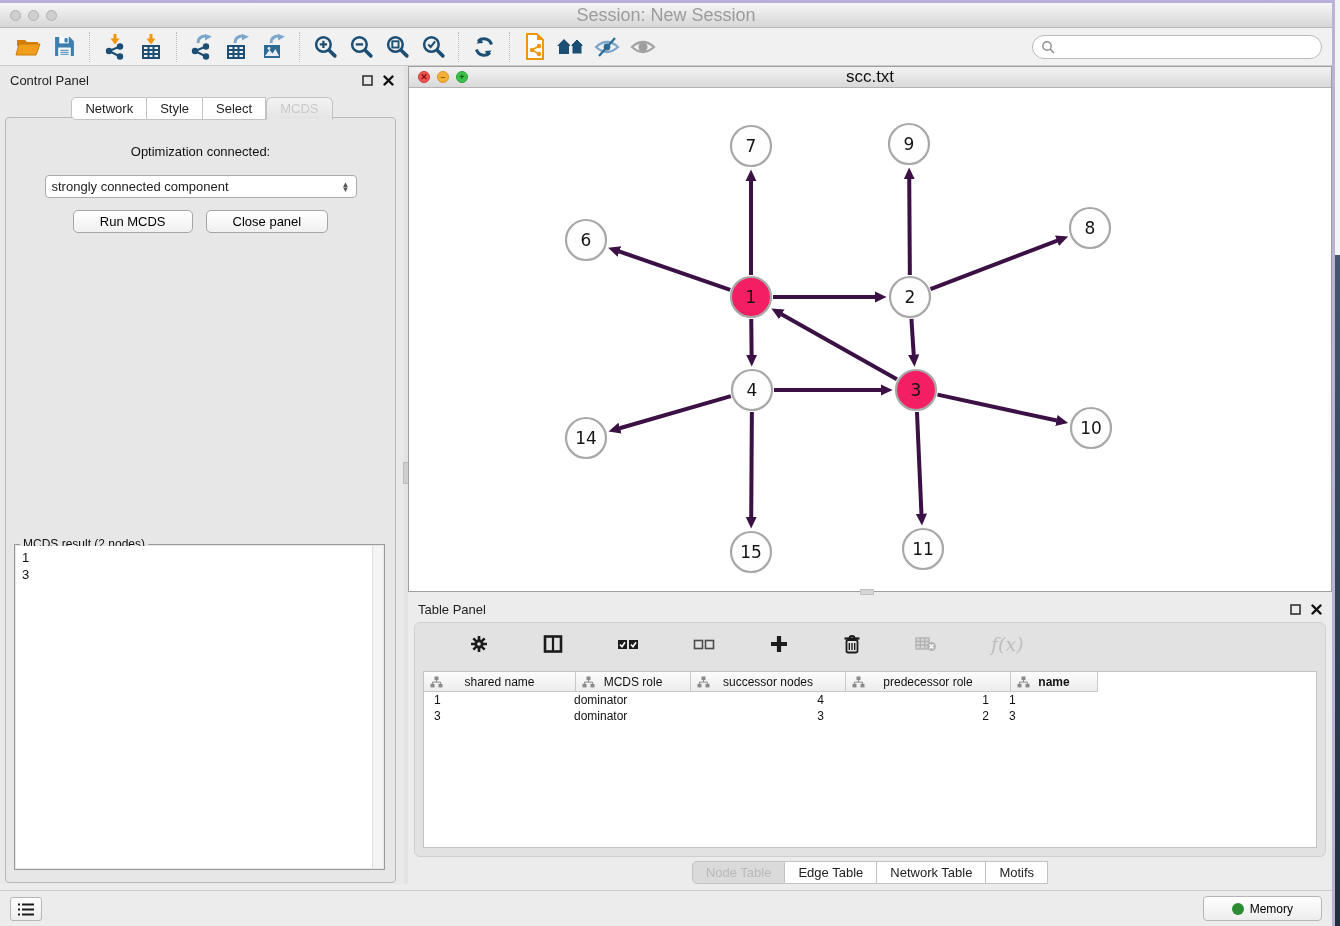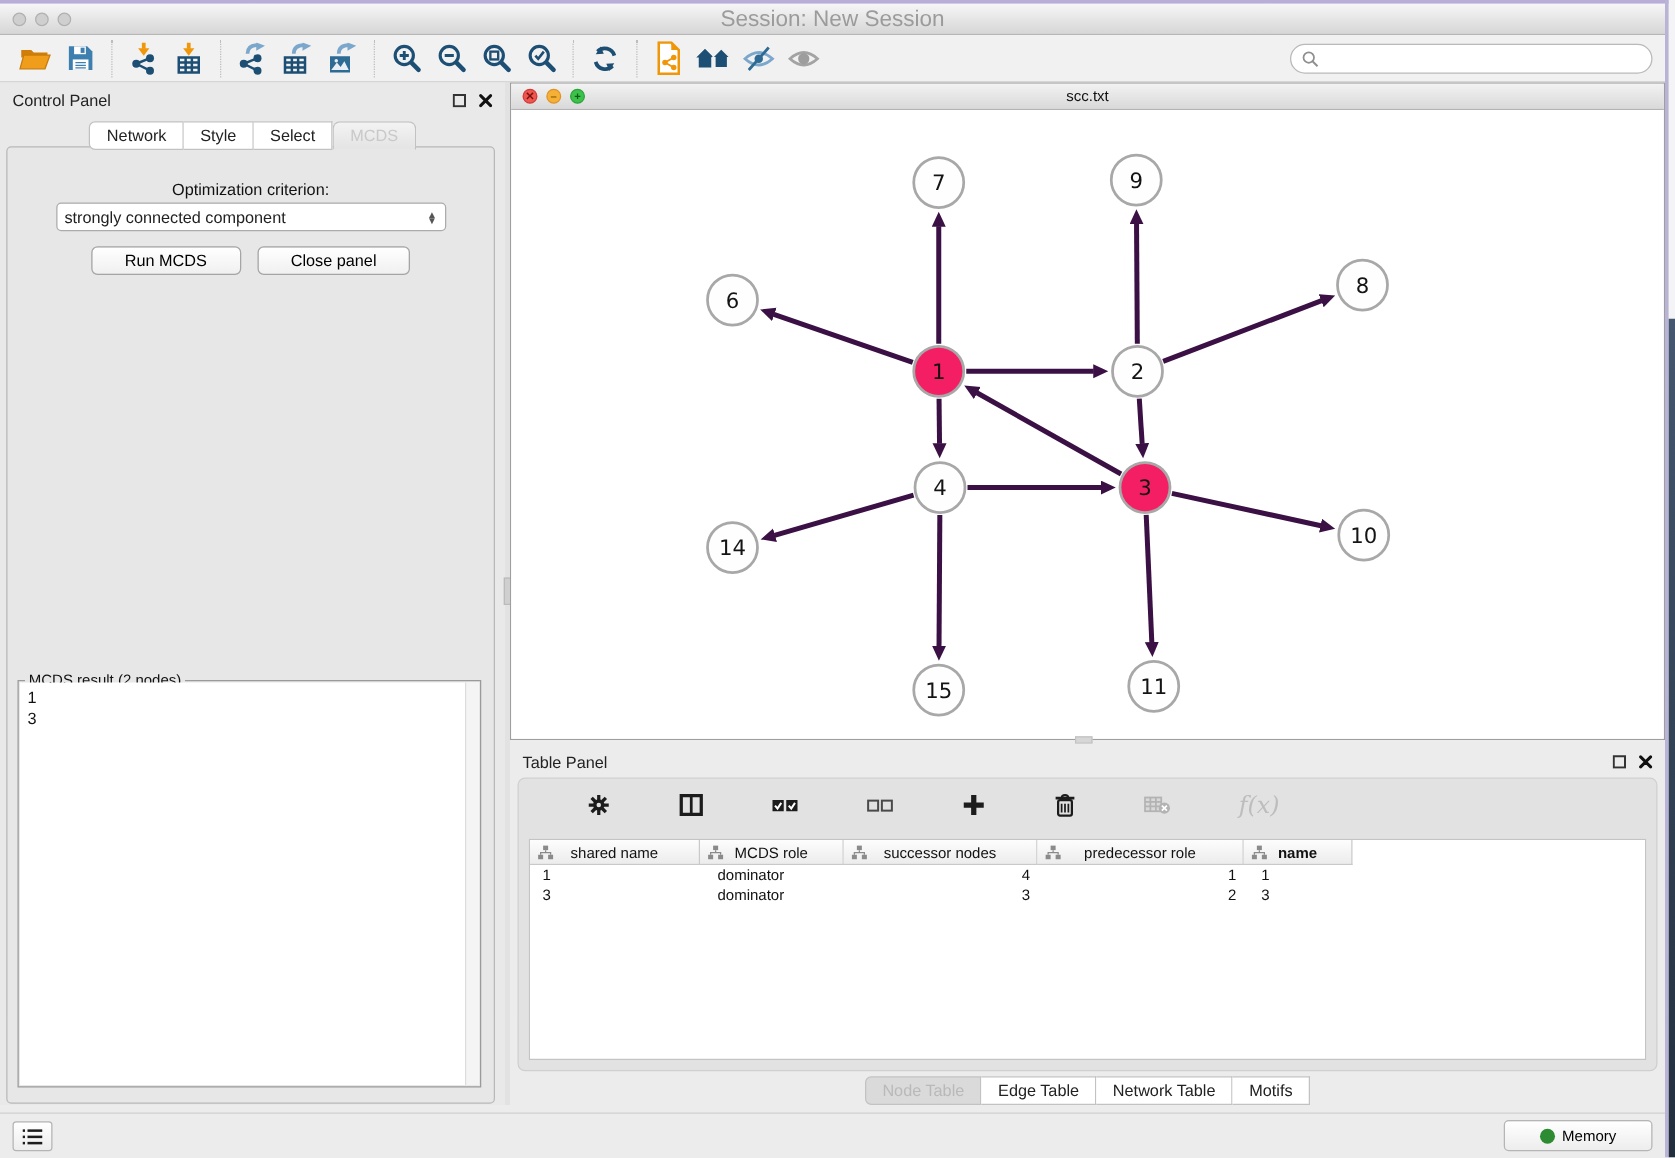--- a/index.html
+++ b/index.html
@@ -32,21 +32,21 @@
   .panel-head .ptitle { font-size:13px; color:#222; }
   .panel-head .picons { margin-left:auto; display:flex; gap:10px; align-items:center; }
   .cp-tabs { position:absolute; left:0; top:31px; width:100%; display:flex; justify-content:center; z-index:2; }
   .seg { background:#fff; border:1px solid #c2c2c2; border-left:none; padding:3px 13px; font-size:13px; cursor:pointer; white-space:nowrap; }
   .seg:first-child { border-left:1px solid #c2c2c2; border-radius:5px 0 0 5px; }
   .seg.sel-tab { color:#c9c9c9; background:linear-gradient(#f3f3f3,#e4e4e4); border-left:1px solid #c2c2c2;
     border-radius:6px 6px 0 0; border-bottom-color:#e7e7e7; }
   .cp-body { position:absolute; left:5px; right:8px; top:51px; bottom:1px; background:#e7e7e7;
     border:1px solid #b8b8b8; border-radius:4px; }
   .opt-label { text-align:center; margin-top:26px; font-size:13px; color:#111; }
-  .dropdown { margin:3px auto 0; width:312px; height:23px; background:#fff; border:1px solid #ababab;
+  .dropdown { margin:16px auto 0; width:312px; height:23px; background:#fff; border:1px solid #ababab;
     border-radius:4px; display:flex; align-items:center; padding:0 6px; font-size:13px; cursor:pointer;gap:12px; }
   .dropdown .chev { margin-left:auto; display:flex; flex-direction:column; line-height:5px; font-size:8px; color:#555; }
   .btn-row { display:flex; justify-content:center; gap:13px; margin-top:12px; }
   .mac-btn { background:linear-gradient(#ffffff,#f0f0f0); border:1px solid #a5a5a5; border-radius:5px;
     font-size:13px; padding:3px 26px; cursor:pointer; font-family:"Liberation Sans",sans-serif; }
   .groupbox { position:absolute; left:8px; right:10px; top:426px; bottom:12px; border:1px solid #9a9a9a; }
   .groupbox .legend { position:absolute; top:-8px; left:5px; background:#e7e7e7; padding:0 3px; font-size:12px; color:#111; }
   .result-area { position:absolute; left:1px; right:1px; top:1px; bottom:1px; background:#fff; display:flex; }
   .result-lines { flex:1; padding:3px 6px; font-size:13px; line-height:17px; color:#111; }
   .result-scroll { width:11px; background:#f4f4f4; border-left:1px solid #ddd; }
@@ -59,21 +59,21 @@
   
   .net-win { position:absolute; left:408px; top:66px; width:924px; height:526px; border:1px solid #9e9e9e; background:#fff; }
   .net-title { height:21px; background:linear-gradient(#f2f2f2,#d9d9d9); border-bottom:1px solid #b3b3b3;
     display:flex; align-items:center; position:relative; }
   .lights { display:flex; gap:7px; margin-left:9px; }
   .light { width:12px; height:12px; border-radius:50%; display:flex; align-items:center; justify-content:center;
     font-size:9px; font-weight:bold; line-height:1; cursor:pointer; }
   .light.red { background:#f05650; border:1px solid #d23b36; color:#7c120f; }
   .light.yellow { background:#f6b035; border:1px solid #dd9427; color:#8a5d08; }
   .light.green { background:#3cc24a; border:1px solid #2aa338; color:#0e5d17; }
-  .net-title .ntext { position:absolute; left:0; right:0; text-align:center; font-size:12px; color:#111; }
+  .net-title .ntext { position:absolute; left:0; right:0; text-align:center; font-size:17px; color:#111; }
   .net-canvas { position:relative; width:100%; height:503px; background:#fff; }
 
   
   .table-panel { position:absolute; left:408px; top:595px; width:924px; height:293px; background:#ececec; }
   .tp-inner { position:absolute; left:6px; right:6px; top:27px; bottom:31px; background:#e2e2e2;
     border:1px solid #cfcfcf; border-radius:6px; }
   .tp-toolbar { display:flex; align-items:center; gap:14px; padding:10px 14px 8px 14px; }
   .tp-btn { background:none; border:none; display:flex; align-items:center; justify-content:flex-start; cursor:pointer; height:22px;margin-left:40px; }
   .fx-label { font-family:"DejaVu Serif", serif; font-style:italic; font-size:19px; color:#bdbdbd; }
   .tp-table { position:absolute; left:8px; right:8px; top:48px; bottom:8px; background:#fff; border:1px solid #c4c4c4; overflow:hidden; }
@@ -277,21 +277,21 @@
         </svg>
     </span>
   </div>
   <div class="cp-tabs" id="cp-tabs">
       <span class="seg">Network</span>
       <span class="seg">Style</span>
       <span class="seg">Select</span>
       <span class="seg sel-tab">MCDS</span>
     </div>
   <div class="cp-body">
-    <div class="opt-label">Optimization criterion:</div>
+    <div class="opt-label">Optimization connected:</div>
     <div class="dropdown">
       <span>strongly connected component</span>
       <span class="chev">
           <span>▲</span>
           <span>▼</span>
         </span>
     </div>
     <div class="btn-row">
       <button class="mac-btn">Run MCDS</button>
       <button class="mac-btn">Close panel</button>
@@ -459,21 +459,21 @@
           <circle cx="16.5" cy="10.5" r="4.5" fill="#b3b3b3"></circle>
             <path d="M14.5 8.5 l4 4 M18.5 8.5 l-4 4" stroke="#fff" stroke-width="1.4"></path>
         </svg>
       </button>
       <button class="tp-btn">
         <span class="fx-label">f(x)</span>
       </button>
     </div>
     <div class="tp-table">
       <div class="thead" id="table-head">
-          <div class="th" style="width: 136px; align-items: center;">
+          <div class="th" style="width: 152px; align-items: center;">
             <svg class="tree-ic" width="13" height="12" viewBox="0 0 13 12">
               <g fill="#8a8a8a">
                 <rect x="4.5" y="0.5" width="4" height="3.6"></rect>
                 <rect x="0.5" y="7.8" width="4" height="3.6"></rect>
                 <rect x="8.5" y="7.8" width="4" height="3.6"></rect>
               </g>
               <path d="M6.5 4.1 v2 M2.5 7.8 v-1.7 h8 v1.7" fill="none" stroke="#8a8a8a" stroke-width="1"></path>
             </svg>
             <span>shared name</span>
           </div>

